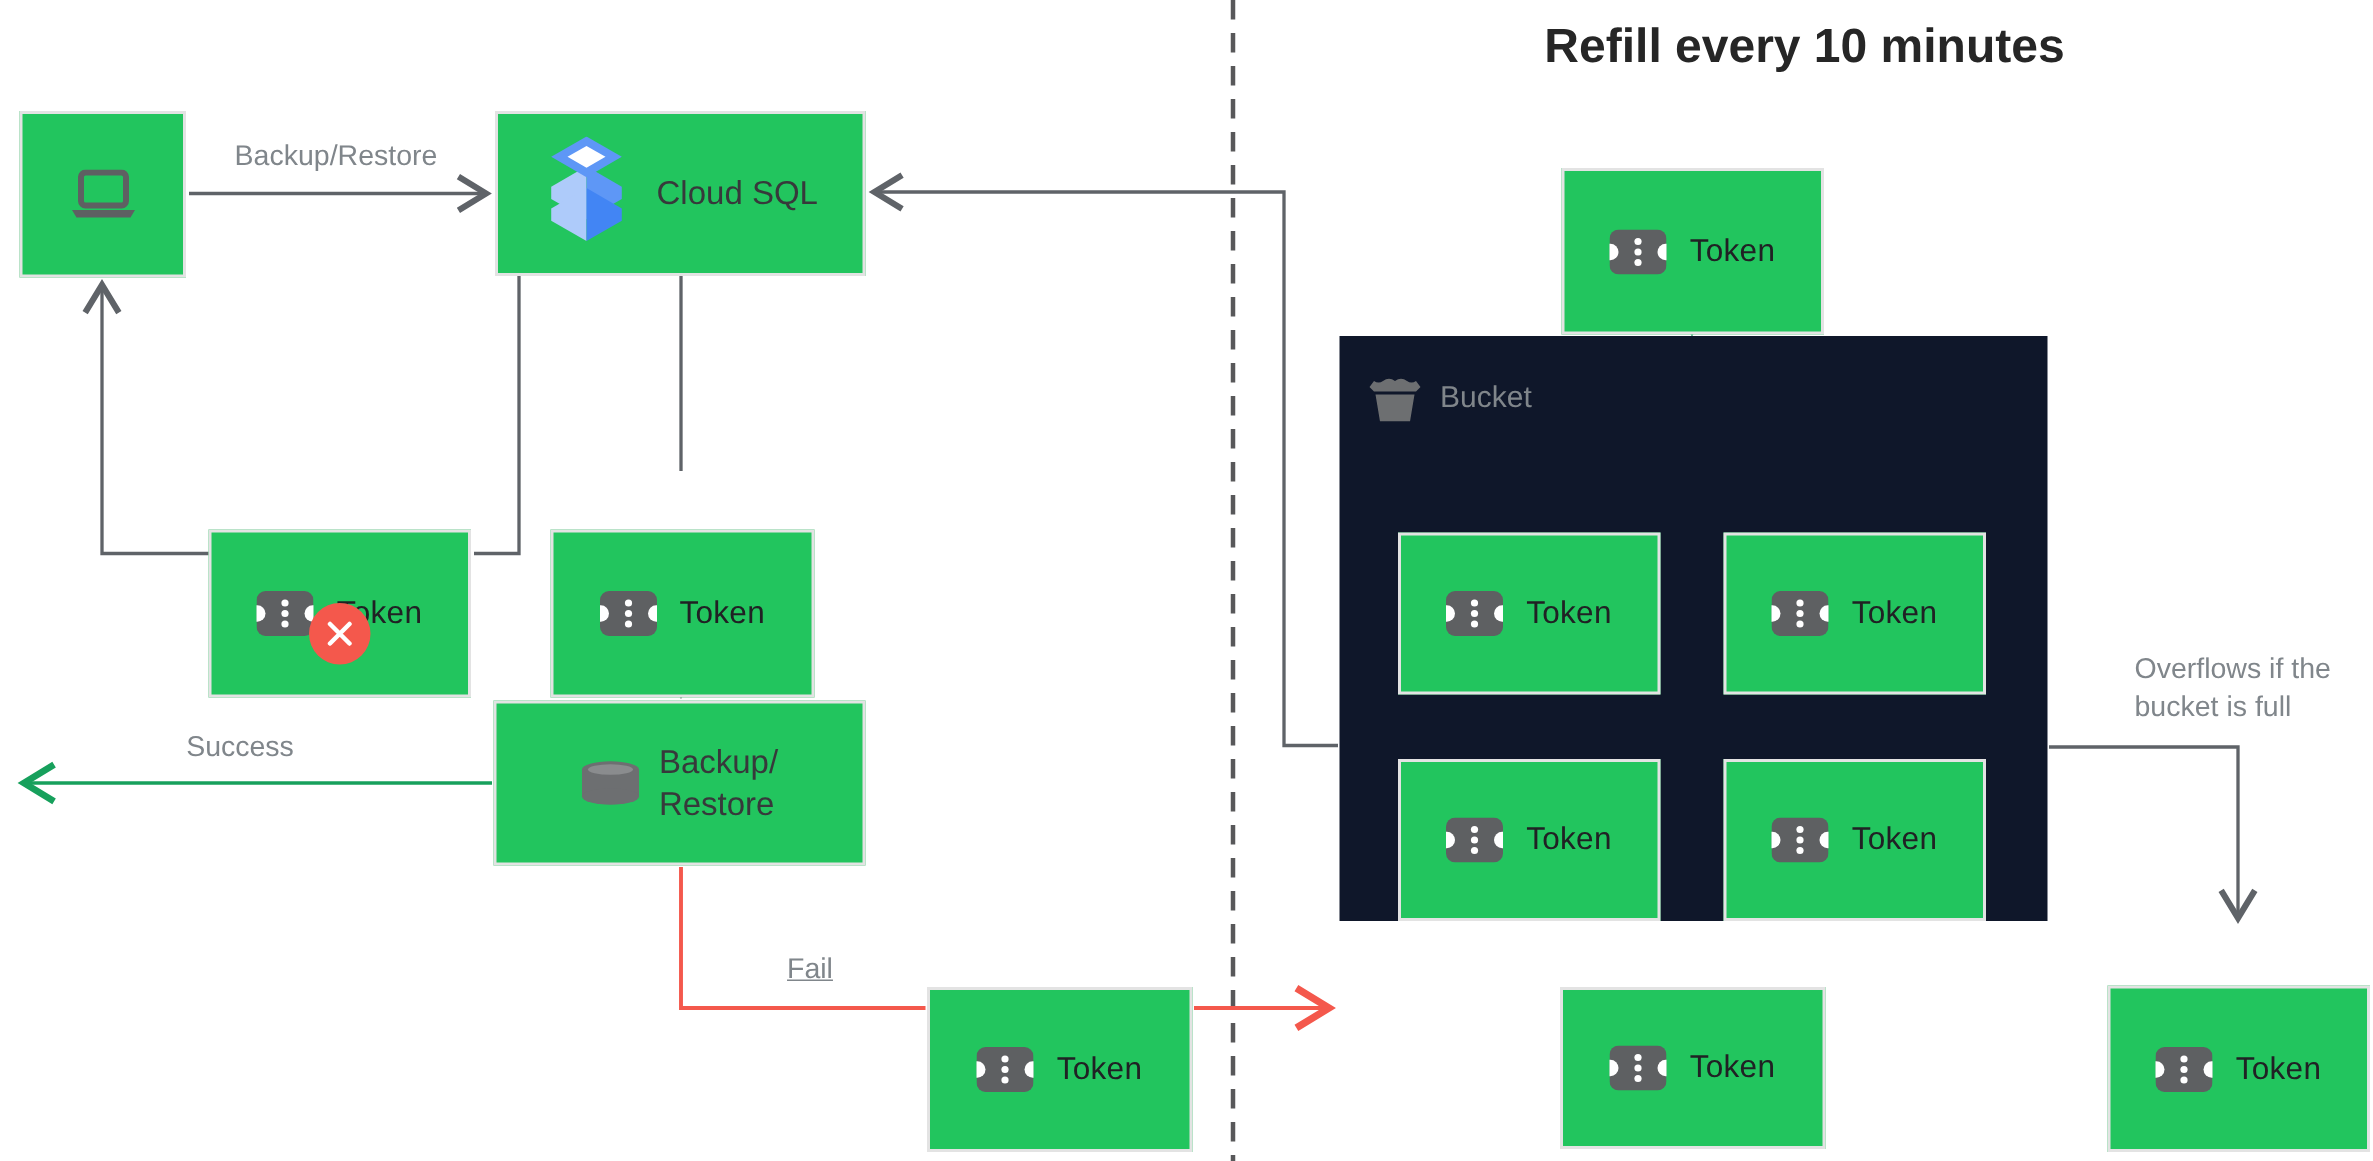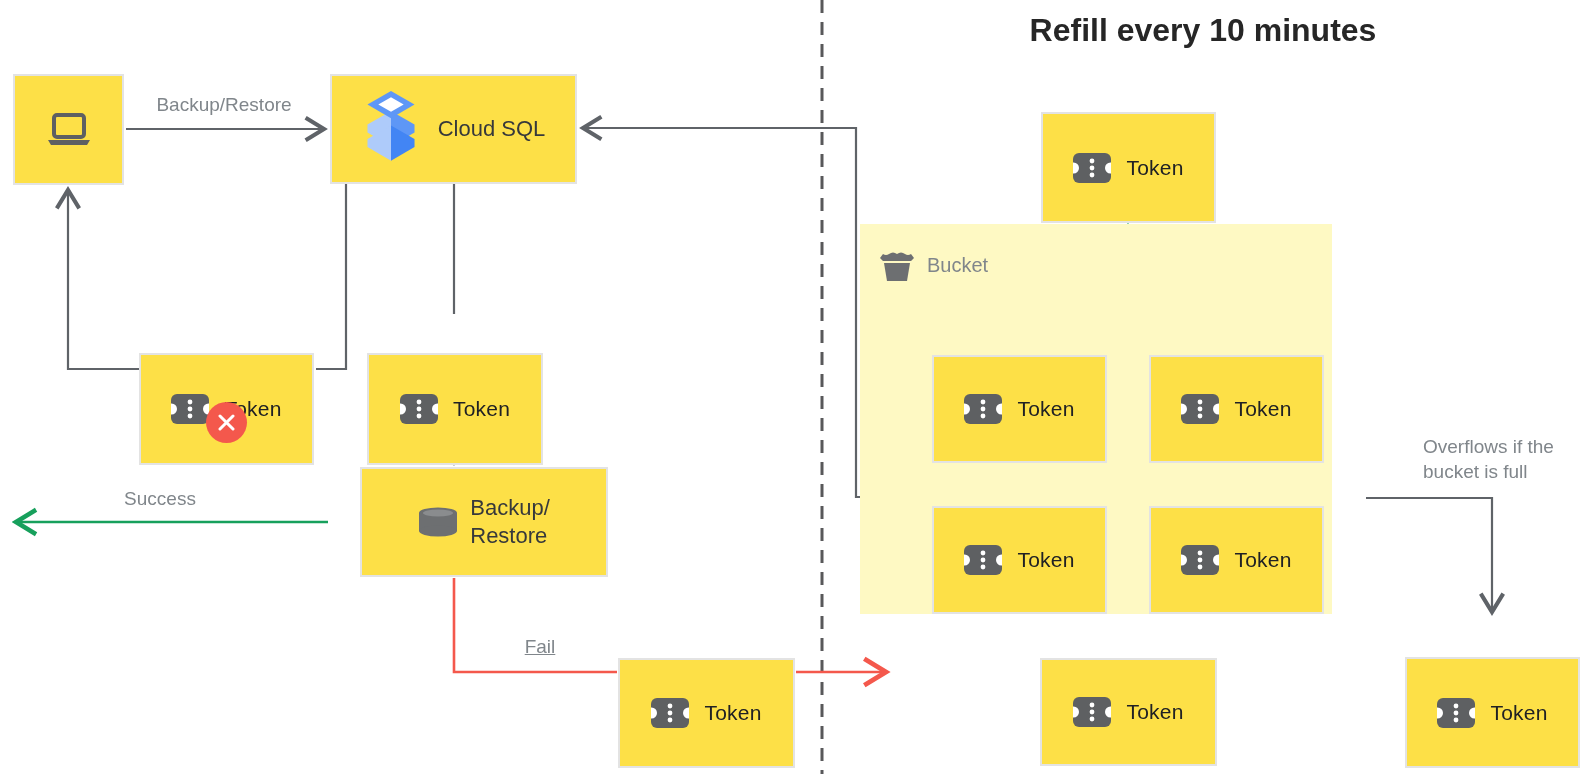--- a/index.html
+++ b/index.html
@@ -2,38 +2,38 @@
 <html><head>
 <meta charset="utf-8">
 <style>
   html,body{margin:0;padding:0;background:#ffffff;}
   #canvas{
     position:relative;width:1582px;height:774px;overflow:hidden;background:#ffffff;
     font-family:"Liberation Sans","DejaVu Sans",sans-serif;
   }
   #connectors{position:absolute;left:0;top:0;width:1582px;height:774px;z-index:1;}
   .box{
-    position:absolute;z-index:2;background:#fde047;border:2px solid #e3e3e3;
+    position:absolute;z-index:2;background:#22c55e;border:2px solid #e3e3e3;
     box-sizing:border-box;display:flex;align-items:center;justify-content:center;
   }
   .token-box{gap:15px;margin-top:38px;}
   .token-label{font-size:21px;color:#202124;letter-spacing:.2px;}
   .node-label{font-size:22px;color:#37393b;}
   .two-line{line-height:28px;}
   .glabel{
     position:absolute;z-index:3;color:#80868b;font-size:19px;line-height:25px;
   }
   .center{text-align:center;}
   #refill-title{
     position:absolute;z-index:3;left:1023px;top:12px;width:360px;text-align:center;
     font-size:32px;font-weight:bold;color:#262626;
   }
   #bucket-panel{
-    position:absolute;z-index:1;left:860px;top:224px;width:472px;height:390px;
-    background:#fef9c3;
+    position:absolute;z-index:1;left:893px;top:224px;width:472px;height:390px;
+    background:#0f172a;
   }
   #bucket-header{
     position:absolute;left:19px;top:26px;display:flex;align-items:center;gap:12px;
   }
   #bucket-header .glabel-inline{color:#80868b;font-size:20px;}
   #error-badge{
     position:absolute;z-index:4;left:206px;top:402px;width:41px;height:41px;
     border-radius:50%;background:#f4584c;display:flex;align-items:center;justify-content:center;
   }
   .icon{display:block;}
@@ -132,21 +132,21 @@
       <rect x="0" y="0" width="38" height="30" rx="6" fill="#5e6062"></rect>
       <circle cx="0.5" cy="15" r="5.5" fill="#ffffff"></circle>
       <circle cx="37.5" cy="15" r="5.5" fill="#ffffff"></circle>
       <circle cx="19" cy="8" r="2.4" fill="#ffffff"></circle>
       <circle cx="19" cy="15" r="2.4" fill="#ffffff"></circle>
       <circle cx="19" cy="22" r="2.4" fill="#ffffff"></circle>
     </svg>
     <span class="token-label">Token</span>
   </div>
 
-  <div class="box" style="left:329px;top:467px;width:248px;height:110px;gap:12px;margin-left:31px;">
+  <div class="box" style="left:329px;top:467px;width:248px;height:110px;gap:12px;">
     <svg class="icon" width="40" height="30" viewBox="0 0 40 30">
       <ellipse cx="20" cy="6" rx="19" ry="5.5" fill="#6d6f71"></ellipse>
       <rect x="1" y="6" width="38" height="18" fill="#6d6f71"></rect>
       <ellipse cx="20" cy="24" rx="19" ry="5.5" fill="#6d6f71"></ellipse>
       <ellipse cx="20" cy="6" rx="15" ry="3.5" fill="#8a8c8e"></ellipse>
     </svg>
     <span class="node-label two-line">
       <span>Backup/</span><br>
       <span>Restore</span>
     </span>

